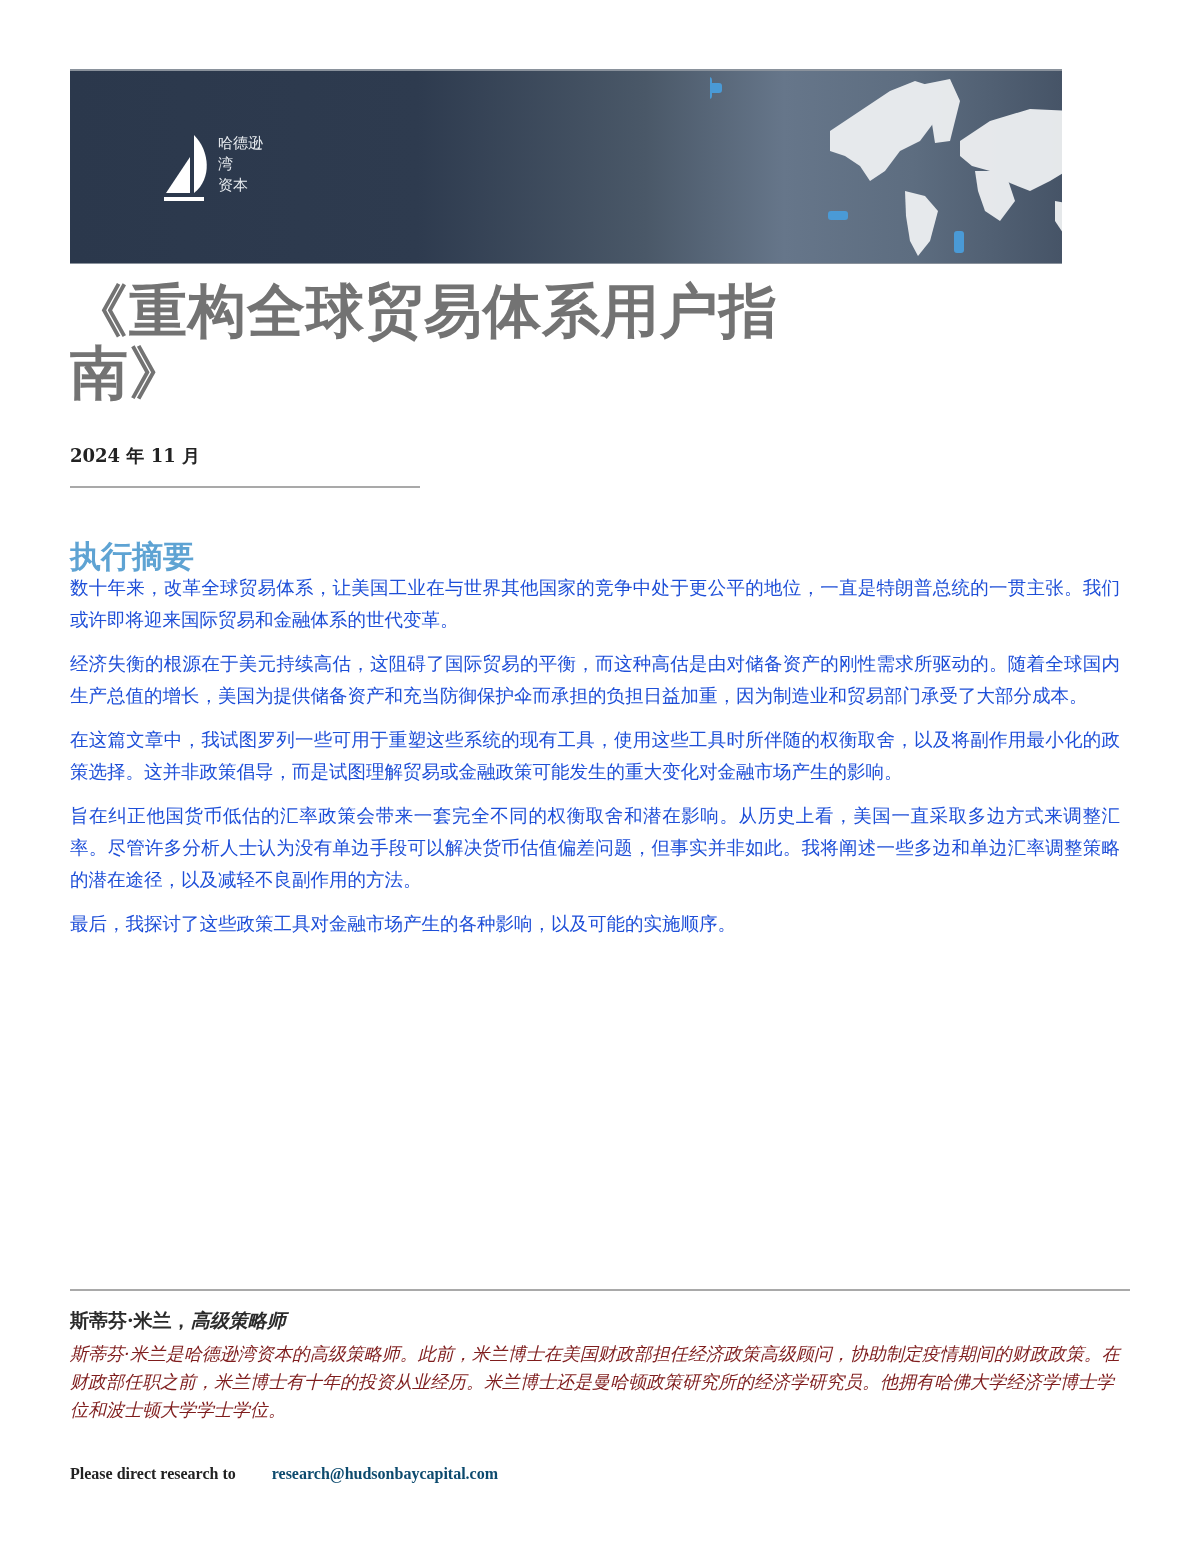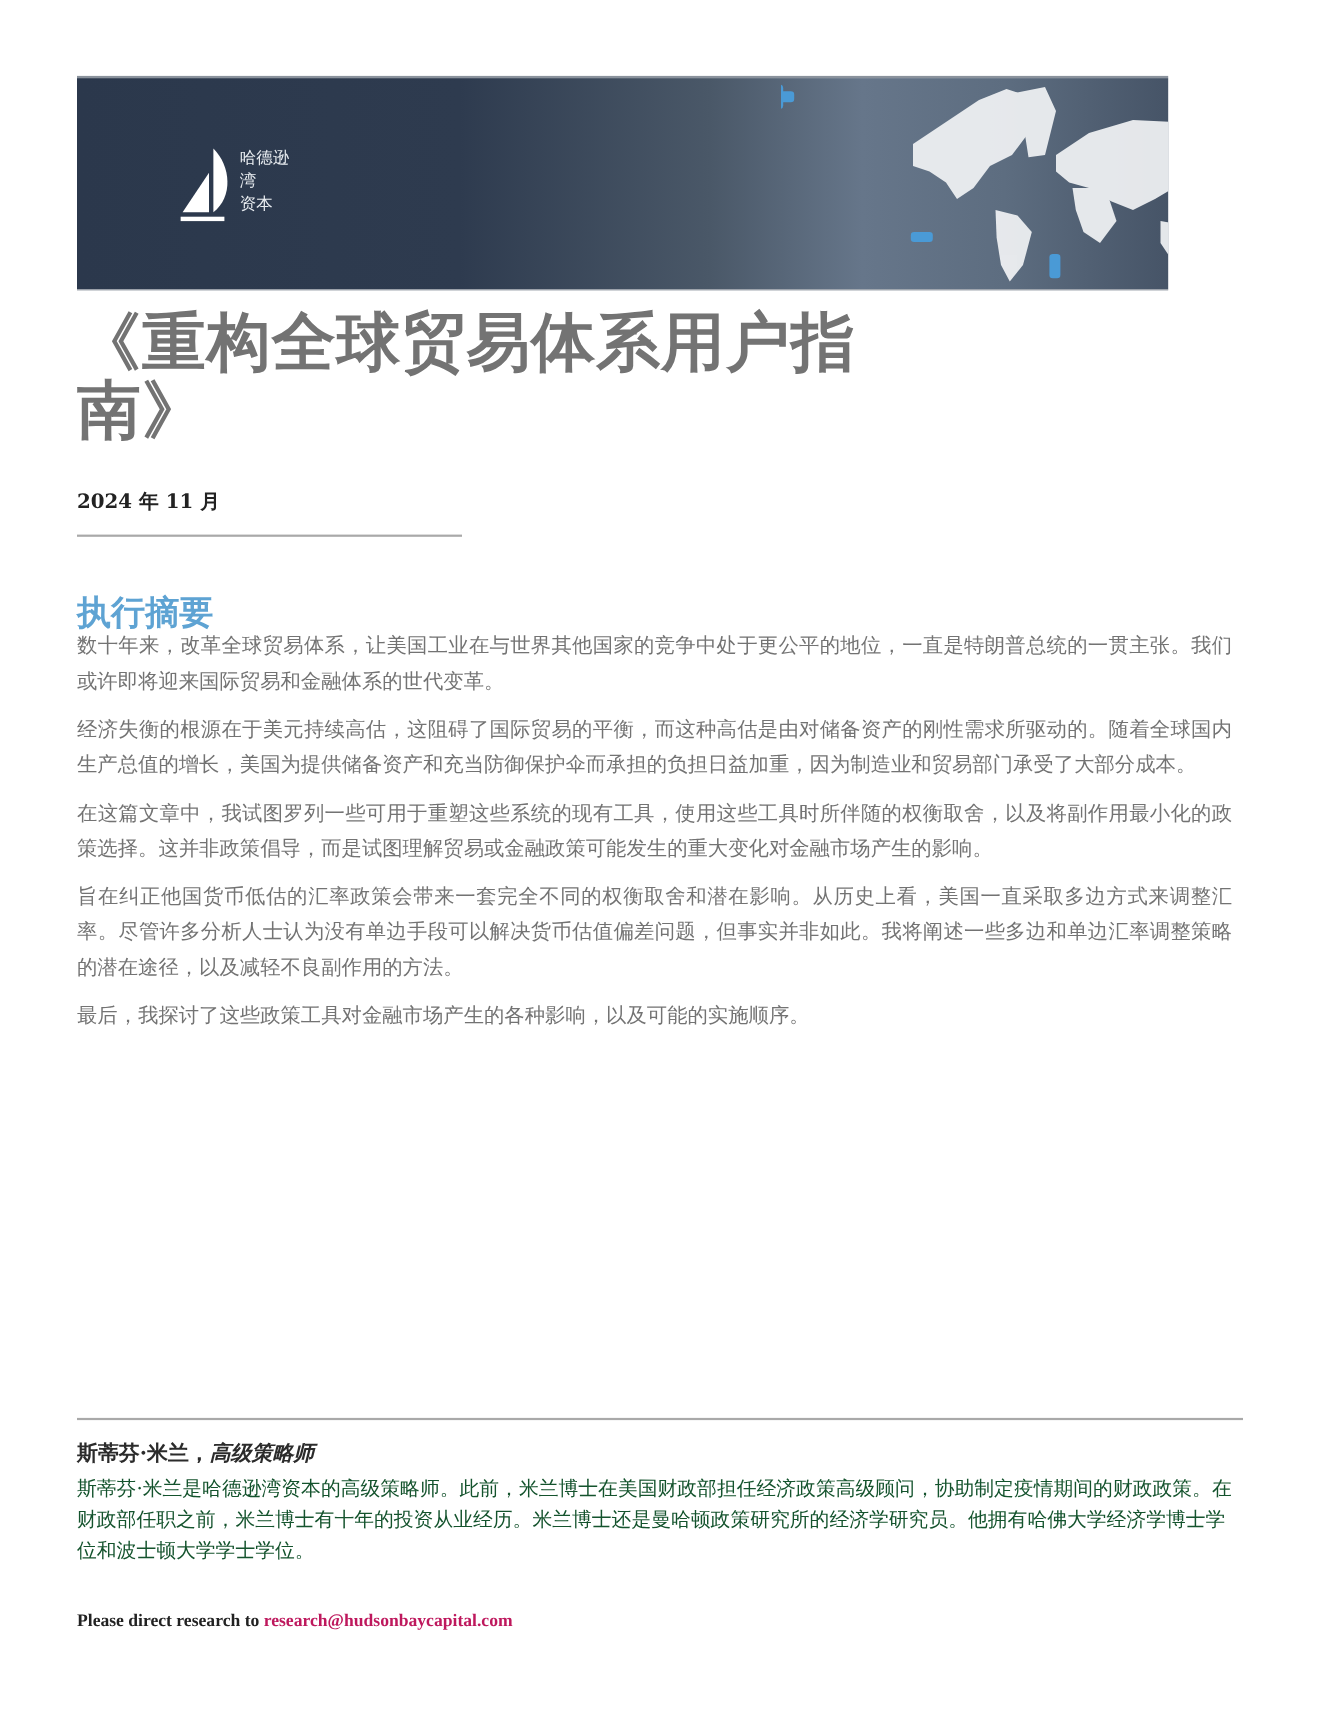--- a/index.html
+++ b/index.html
@@ -12,30 +12,30 @@
     .logo-text { position: absolute; left: 148px; top: 62px; color: #e8ecf0;
                  font-family: "DejaVu Sans", sans-serif; font-size: 15px; line-height: 21px; }
     .logo-text div { white-space: nowrap; }
     .map { position: absolute; left: 640px; top: 0; width: 420px; height: 192px; }
     .title { position: absolute; left: 70px; top: 280px; width: 820px; color: #737373;
              font-family: "DejaVu Serif", serif; font-weight: bold; font-size: 58px; line-height: 62px;
              letter-spacing: 1px; }
     .date { position: absolute; left: 70px; top: 444px; font-weight: bold; font-size: 18px; color: #222; }
     .rule-short { position: absolute; left: 70px; top: 486px; width: 350px; height: 2px; background: #a9a9a9; }
     .h2 { position: absolute; left: 70px; top: 524px; color: #5ea3d3; font-size: 31px; font-weight: bold; margin-top: 12px; }
-    .body { position: absolute; left: 70px; top: 572px; width: 1050px; font-size: 18.5px; line-height: 32px; color: #737373; }
+    .body { position: absolute; left: 70px; top: 572px; width: 1050px; font-size: 18.5px; line-height: 32px; color: #1d4ed8; }
     .body p { margin: 0 0 12px 0; text-align: justify; }
     .rule-long { position: absolute; left: 70px; top: 1289px; width: 1060px; height: 2px; background: #a9a9a9; }
     .author { position: absolute; left: 70px; top: 1308px; font-size: 19px; font-weight: bold; color: #2b2b2b; }
     .author .role { font-style: italic; }
     .bio { position: absolute; left: 70px; top: 1340px; width: 1050px; font-size: 18px; line-height: 28px;
-           color: #14532d; }
+           font-style: italic; color: #7f1d1d; }
     .contact { position: absolute; left: 70px; top: 1465px; font-size: 16px; font-weight: bold; color: #222;
                font-family: "Liberation Serif", serif; }
-    .contact a { color: #be185d; text-decoration: none; }
+    .contact a { color: #0c4a6e; text-decoration: none; margin-left: 32px; }
   </style>
 </head>
 <body>
 
 <div class="banner">
   <svg class="logo" viewBox="0 0 110 72">
     <path d="M30 2 C46 18 48 46 30 60 L30 2 Z" fill="#ffffff"></path>
     <path d="M26 24 L26 60 L2 60 Z" fill="#ffffff"></path>
     <rect x="0" y="64" width="40" height="4" fill="#ffffff"></rect>
   </svg>

